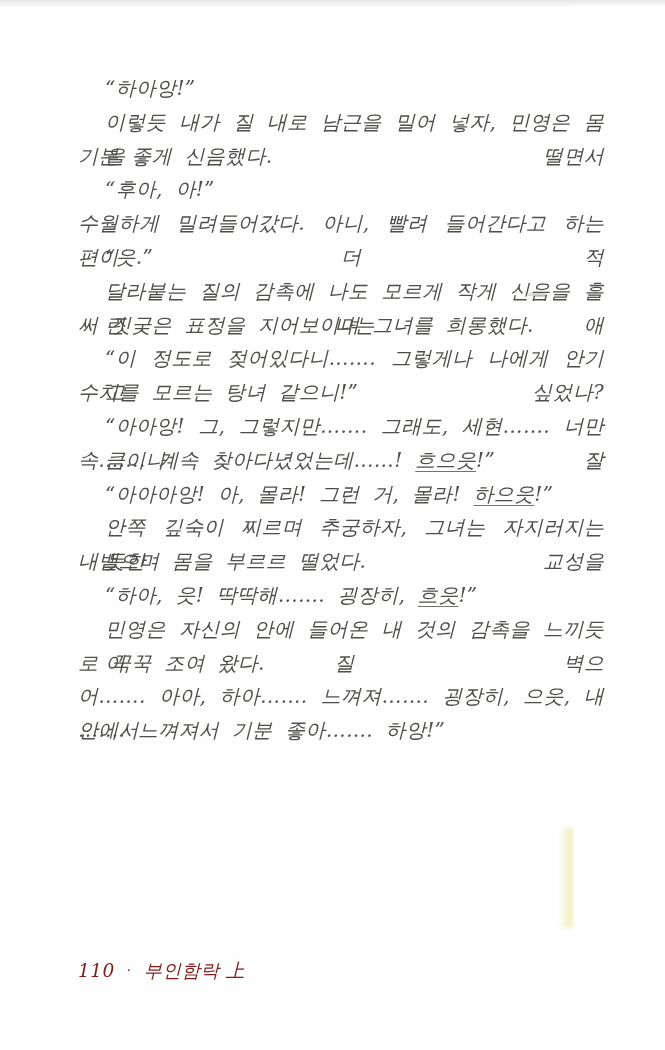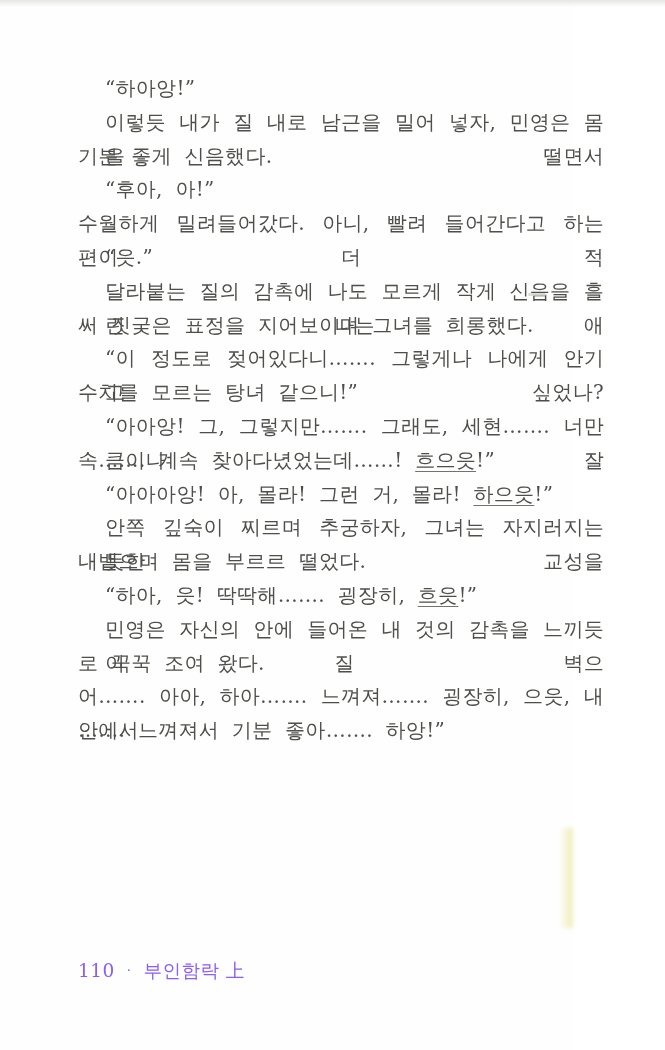--- a/index.html
+++ b/index.html
@@ -11,20 +11,21 @@
     width: 665px;
     height: 1050px;
     overflow: hidden;
     font-family: "DejaVu Serif", "Liberation Serif", serif;
   }
   .page {
     position: relative;
     width: 573px;
     height: 1050px;
     background: #fefefe;
+    font-style: italic;
   }
   
   .edge-top {
     position: absolute;
     left: 0; top: 0;
     width: 665px; height: 7px;
     background: linear-gradient(to bottom, rgba(200,200,196,0.45), rgba(255,255,255,0));
     pointer-events: none;
   }
   
@@ -73,21 +74,21 @@
     text-decoration: underline;
     text-decoration-thickness: 1px;
     text-underline-offset: 4px;
     text-decoration-color: #73736d;
   }
   .footer {
     position: absolute;
     left: 78px;
     top: 958px;
     font-size: 18.5px;
-    color: #8b5cf6;
+    color: #7f1d1d;
     letter-spacing: 0.5px;
     white-space: nowrap;
   }
   .footer .sep {
     display: inline-block;
     margin: 0 12px;
     font-size: 13px;
     vertical-align: 2px;
   }
 </style>

